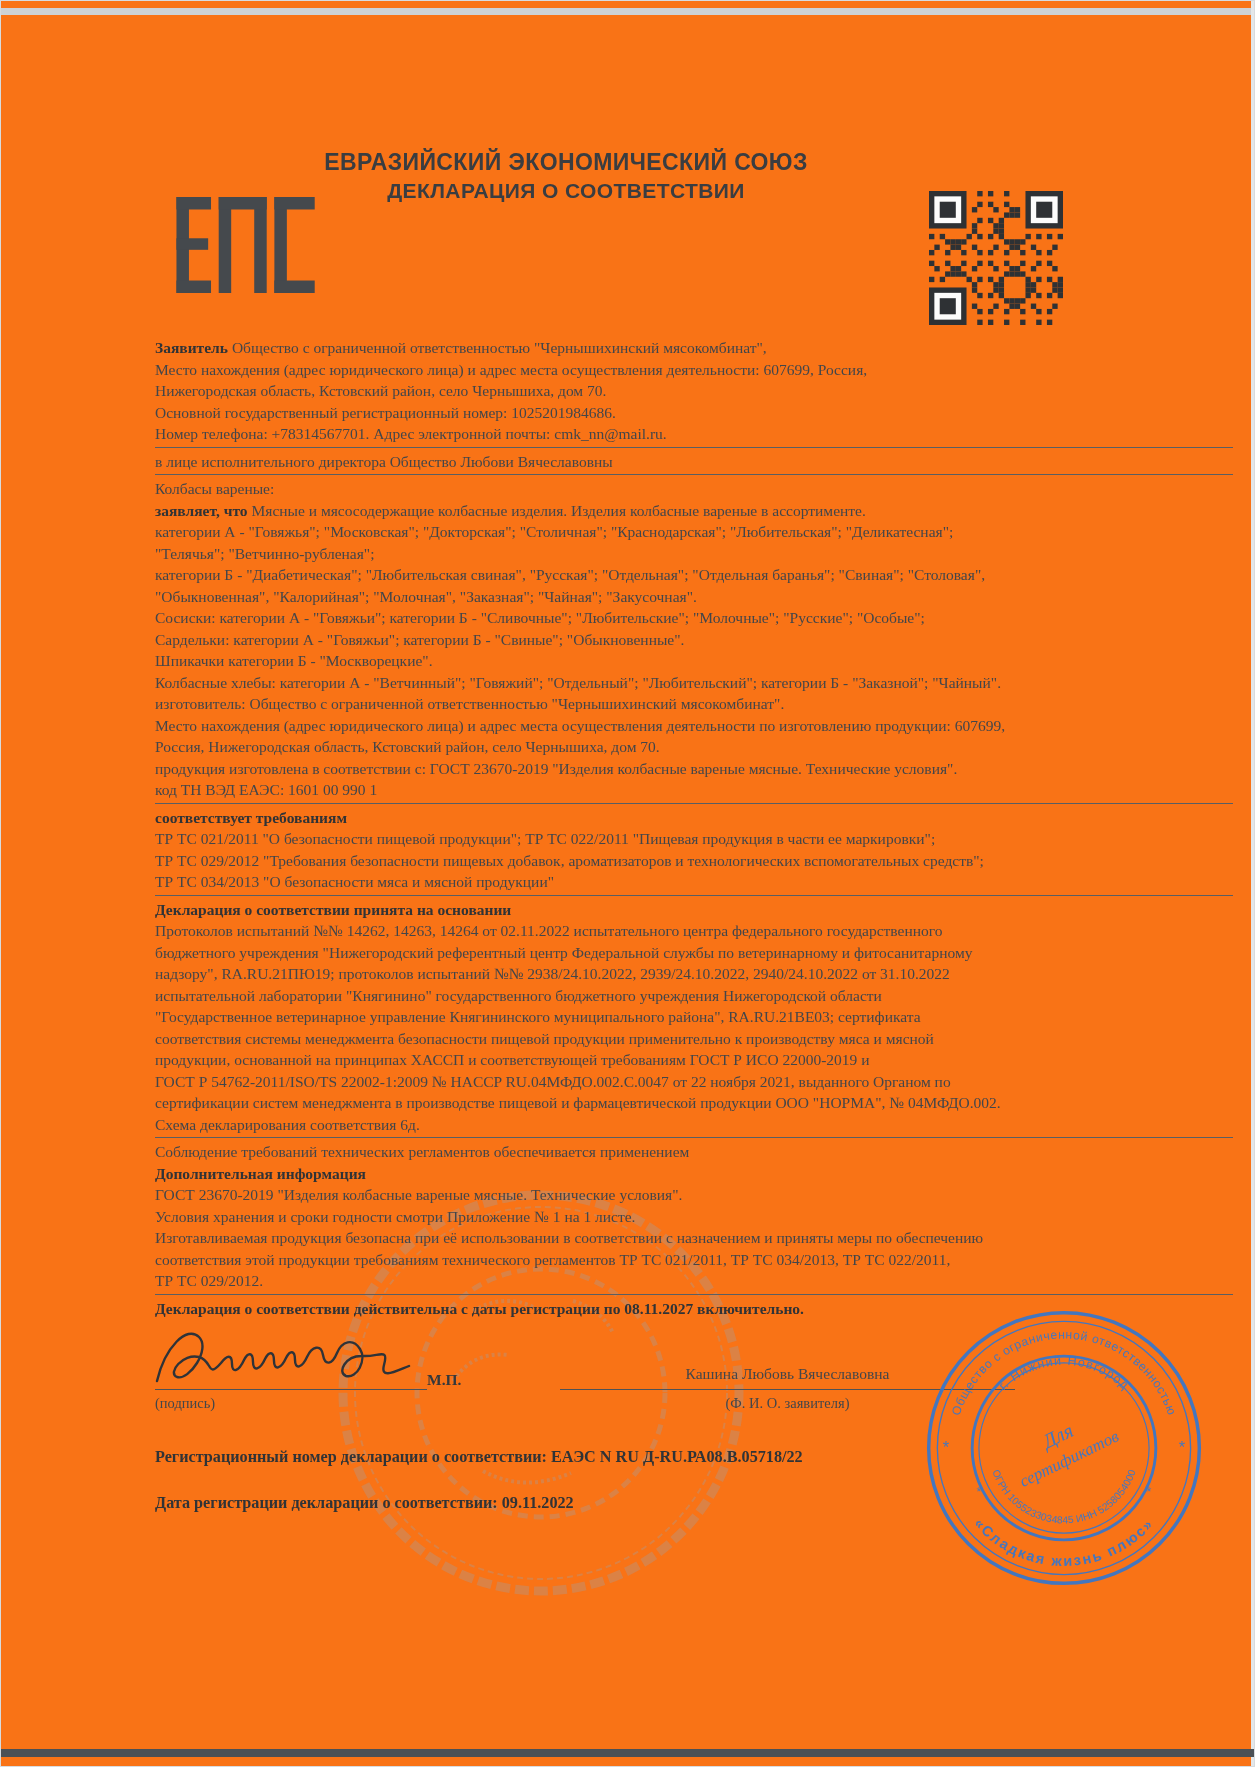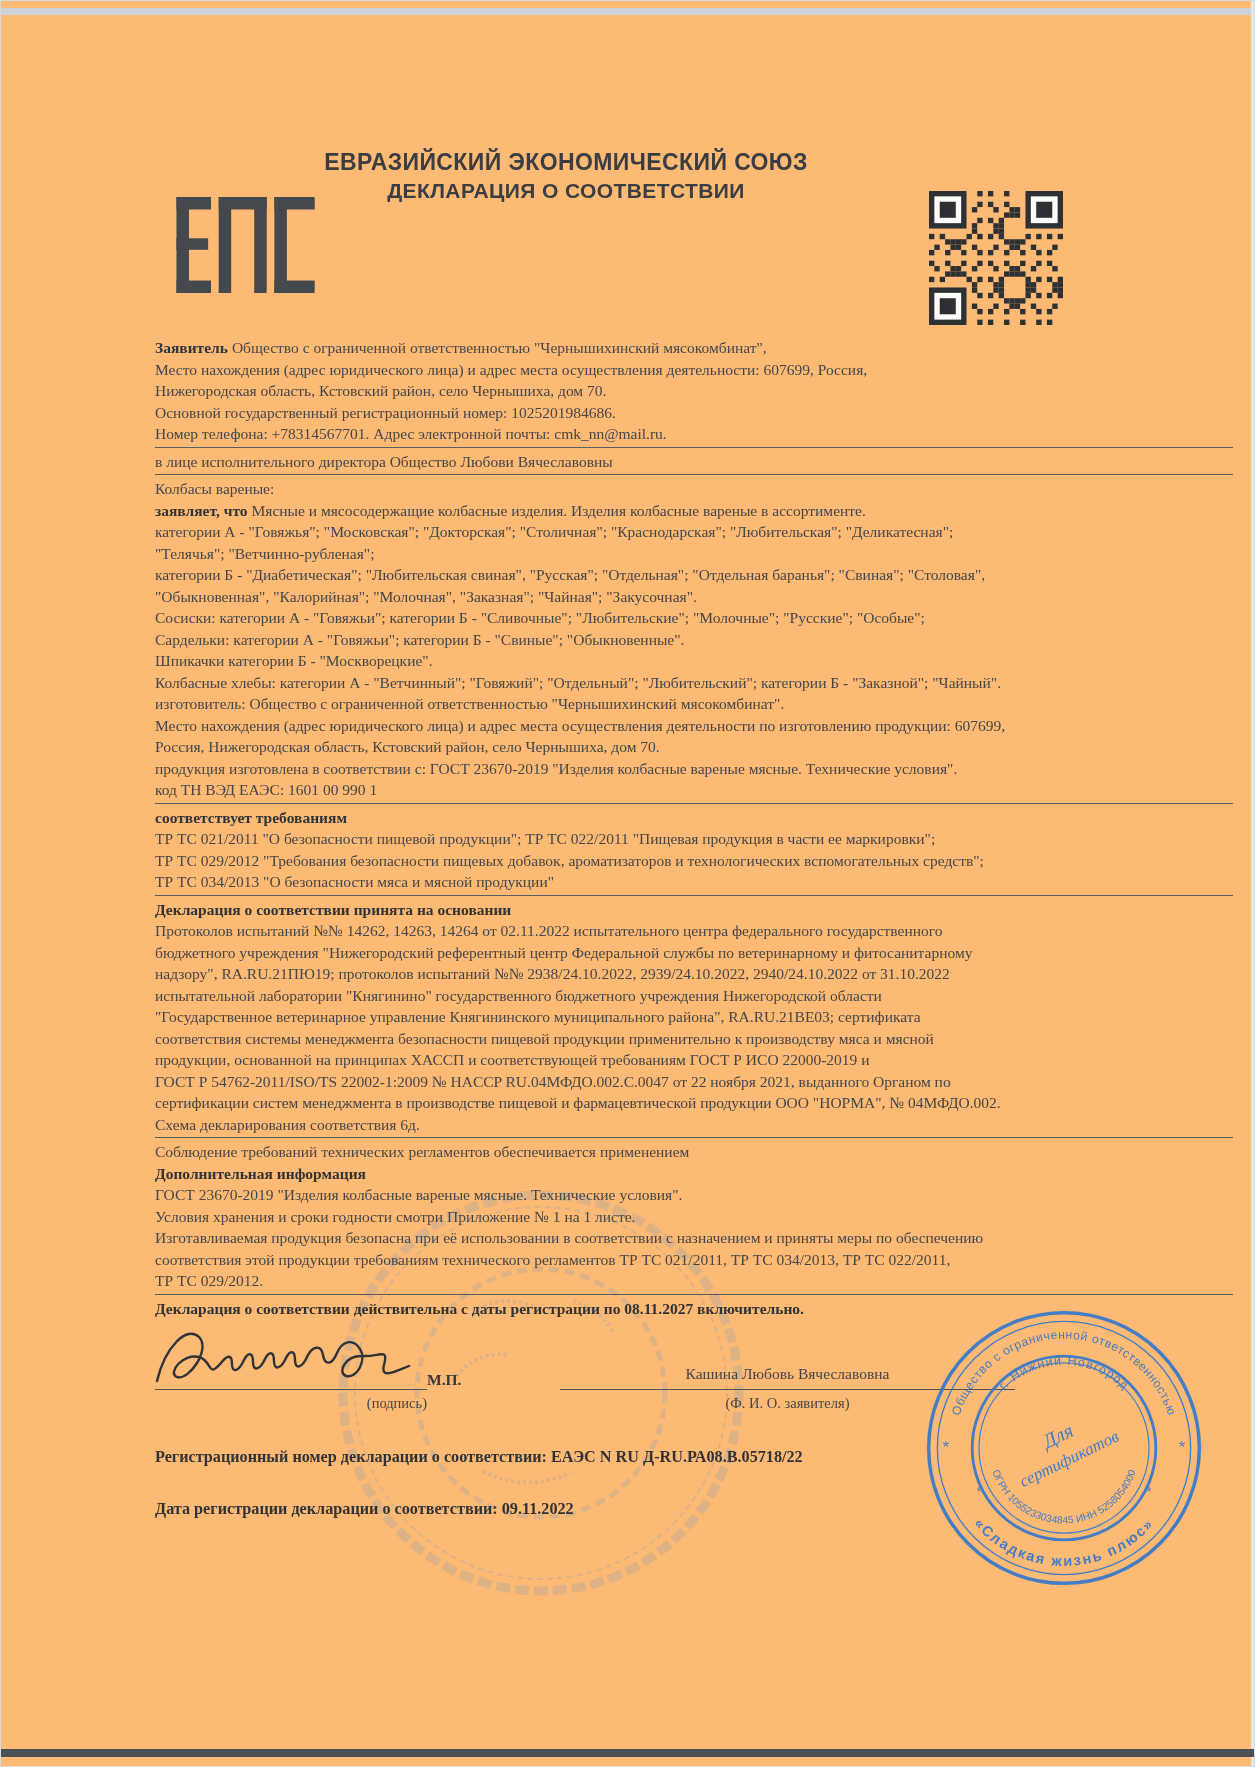--- a/index.html
+++ b/index.html
@@ -1,16 +1,16 @@
 <!DOCTYPE html>
 <html><head>
 <meta charset="utf-8">
 <style>
   html,body{margin:0;padding:0;background:#e9eaec;}
-  .page{position:relative;width:1255px;height:1767px;margin:0 auto;background:#fdba74;
+  .page{position:relative;width:1255px;height:1767px;margin:0 auto;background:#f97316;
         font-family:"Liberation Serif",serif;color:#43464a;overflow:hidden;
         border:1px solid #d8dbde;box-sizing:border-box;}
   .edge{position:absolute;left:0;width:100%;}
   .edge.top{top:7px;height:7px;background:#cdd2d6;}
   .edge.bottom{top:1748px;height:8px;background:#4b5055;}
   .edge.right{left:auto;right:0;top:0;width:3px;height:100%;background:#e4e7e9;}
 
   .eac{position:absolute;left:174px;top:196px;}
   .titles{position:absolute;left:285px;top:146px;width:560px;text-align:center;
           font-family:"Liberation Sans",sans-serif;color:#3a3d41;}
@@ -21,28 +21,28 @@
   .body{position:absolute;left:154px;top:336px;width:980px;z-index:2;
         font-size:15.5px;line-height:21.5px;}
   .line{white-space:nowrap;}
   .line b{font-weight:700;color:#303336;}
   .line.bold{font-weight:700;color:#303336;}
   .rule{border-top:1.8px solid #5a5e62;width:1078px;margin:2px 0 3px 0;}
 
   .sigrow{position:relative;height:98px;margin-top:8px;}
   .sigsvg{position:absolute;left:-6px;top:-16px;}
   .sigline{position:absolute;left:0;top:62px;width:272px;border-top:1.6px solid #4e5256;}
-  .siglabel{position:absolute;left:0;top:66px;width:272px;text-align:right;font-size:14.5px;}
+  .siglabel{position:absolute;left:0;top:66px;width:272px;text-align:left;font-size:14.5px;}
   .mp{position:absolute;left:272px;top:42px;font-size:15.5px;font-weight:600;color:#35383b;}
   .fioline{position:absolute;left:405px;top:62px;width:455px;border-top:1.6px solid #4e5256;}
   .fio{position:absolute;left:405px;top:36px;width:455px;text-align:center;font-size:15.5px;}
   .fiolabel{position:absolute;left:405px;top:66px;width:455px;text-align:center;font-size:14.5px;}
 
   .regnum{margin-top:22px;font-size:16.2px;font-weight:700;color:#303336;white-space:nowrap;}
-  .regdate{margin-top:30px;font-size:16.2px;font-weight:700;color:#303336;white-space:nowrap;}
+  .regdate{margin-top:24px;font-size:16.2px;font-weight:700;color:#303336;white-space:nowrap;}
 
   .ghost{position:absolute;left:322px;top:1180px;z-index:1;}
   .stamp{position:absolute;left:918px;top:1302px;z-index:3;opacity:.92;}
   .stamp text{fill:#3577cd;}
 </style>
 </head>
 <body>
 
 <div class="page">
 

